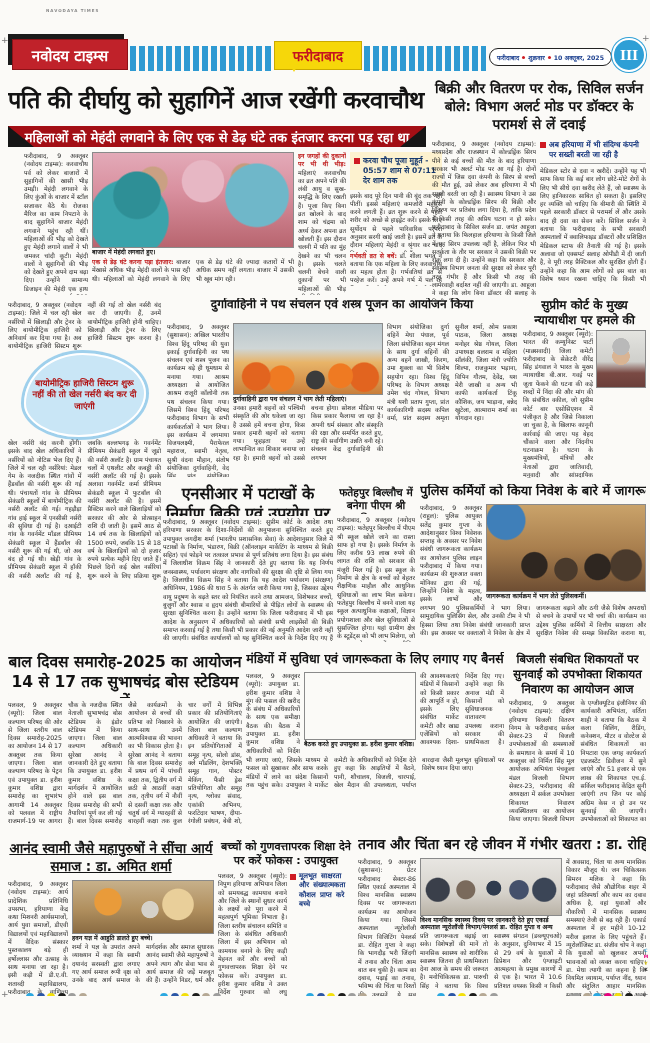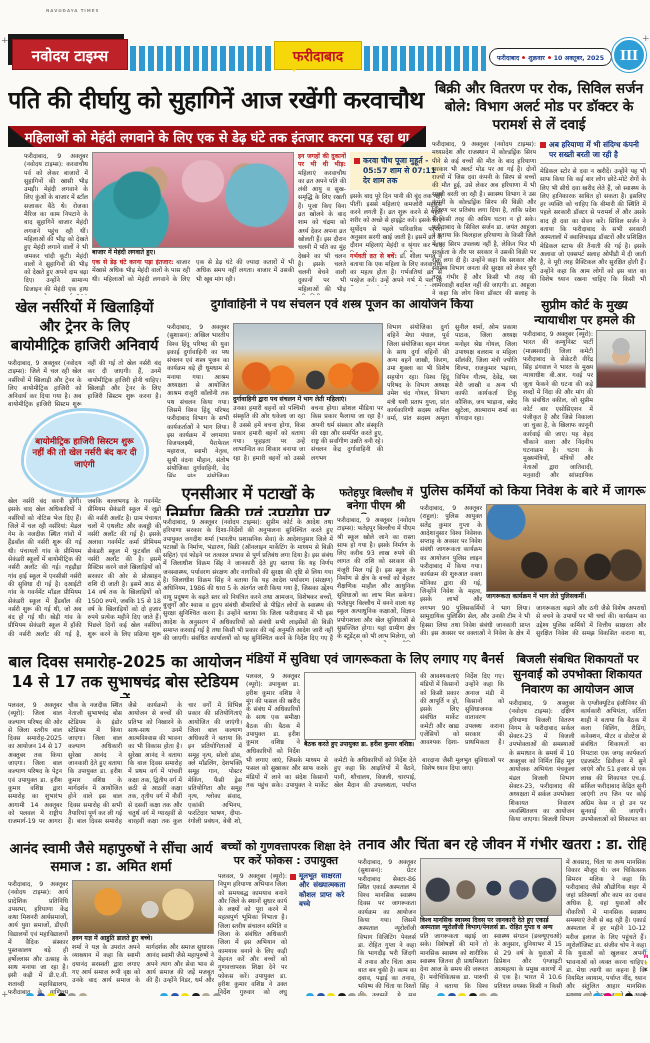--- a/index.html
+++ b/index.html
@@ -168,21 +168,20 @@
           <span class="sq"></span>
           <span>अब हरियाणा में भी संदिग्ध कंपनी पर सख्ती बरती जा रही है</span>
         </div>
         <div class="rule"></div>
         <div class="bt" style="height:116px;">मेडिकल स्टोर से दवा न खरीदें। उन्होंने यह भी साफ किया कि कई बार लोग छोटे-मोटे रोगों के लिए भी सीधे दवा खरीद लेते हैं, जो स्वास्थ्य के लिए हानिकारक साबित हो सकता है। इसलिए हर व्यक्ति को चाहिए कि बीमारी की स्थिति में पहले सरकारी डॉक्टर से परामर्श लें और उसके बाद ही दवा का सेवन करें। सिविल सर्जन ने बताया कि फरीदाबाद के सभी सरकारी अस्पतालों में क्वालिफाइड डॉक्टरों और प्रशिक्षित मेडिकल स्टाफ की तैनाती की गई है। इसके अलावा जो एक्सपर्ट सलाह ओपीडी में दी जाती है, वे पूरी तरह प्रैक्टिकल और सुरक्षित होती हैं। उन्होंने कहा कि आम लोगों को इस बात का विशेष ध्यान रखना चाहिए कि किसी भी अनजान व अन-प्रैक्टिस्ड कंपनी की दवा का सेवन न करें।</div>
       </div>
     </div>
   </div>
 
   <div class="abs" style="left:8px;top:298px;width:153px;height:347px;">
-    <div class="hl" style="font-size:14.5px;height:58px;line-height:1.3;">खेल नर्सरियों में खिलाड़ियों और ट्रेनर के लिए बायोमीट्रिक हाजिरी अनिवार्य</div>
     <div class="bt cols2" style="height:50px;margin-top:3px;">फरीदाबाद, 9 अक्तूबर (नवोदय टाइम्स): जिले में चल रही खेल नर्सरियों में खिलाड़ी और ट्रेनर के लिए बायोमीट्रिक हाजिरी को अनिवार्य कर दिया गया है। अब बायोमीट्रिक हाजिरी सिस्टम शुरू नहीं की गई तो खेल नर्सरी बंद कर दी जाएगी। हैं, उनमें बायोमीट्रिक हाजिरी होनी चाहिए। खिलाड़ी और ट्रेनर के लिए हाजिरी सिस्टम शुरू करना है। अगर यह सिस्टम शुरू नहीं किया गया तो</div>
     <div class="blob">बायोमीट्रिक हाजिरी सिस्टम शुरू नहीं की तो खेल नर्सरी बंद कर दी जाएंगी</div>
     <div class="bt cols2" style="height:146px;margin-top:2px;">खेल नर्सरी बंद करनी होंगी। इसके बाद खेल अधिकारियों ने नर्सरियों को नोटिस भेज दिए हैं। जिले में चल रही नर्सरियां: मेडल गेम के नजदीक स्थित गांवों में हैंडबॉल की नर्सरी शुरू की गई थी। पंचायतों गांव के प्रीमियम सेकंडरी स्कूलों में बायोमीट्रिक की नर्सरी अलॉट की गई। गहड़ौड़ा गांव हाई स्कूल में एनसीसी नर्सरी की सुविधा दी गई है। दआईटी गांव के गवर्नमेंट मॉडल प्रीमियम सेकंडरी स्कूल में हैंडबॉल की नर्सरी शुरू की गई थी, जो अब बंद हो गई थी। खेड़ी गांव के प्रीमियम सेकंडरी स्कूल में हॉकी की नर्सरी अलॉट की गई है, जबकि बल्लभगढ़ के गवर्नमेंट प्रीमियम सेकंडरी स्कूल में जूडो की नर्सरी अलॉट है। ग्राम पंचायत चलों में एथलीट और कबड्डी की नर्सरी अलॉट की गई है। इसके अलावा गवर्नमेंट कर्मा प्रीमियम सेकंडरी स्कूल में फुटबॉल की नर्सरी अलॉट की है। इसमें प्रैक्टिस करने वाले खिलाड़ियों को सरकार की ओर से प्रोत्साहन राशि दी जाती है। इसमें आठ से 14 वर्ष तक के खिलाड़ियों को 1500 रुपये, जबकि 15 से 18 वर्ष के खिलाड़ियों को दो हजार रुपये प्रत्येक महीने दिए जाते हैं। पिछले दिनों कई खेल नर्सरियां शुरू करने के लिए प्रक्रिया शुरू की गई थी। ये नर्सरियां सरकारी व प्राइवेट स्कूलों में अलॉट की जानी हैं। खेल विभाग केंद्रशासित, सरकारी स्कूलों में से नर्सरियां अलॉट कर दी हैं, जबकि प्राइवेट स्कूलों में अलॉट नहीं की गई हैं। जिले में फिलहाल आठ स्कूलों में नर्सरियां चल रही हैं और एक स्कूल में ट्रेनर न होने के कारण बंद हैं। नर्सरियों के सिस्टम को सुचारू करने के लिए खेल महानिदेशक ने महत्वपूर्ण निर्णय लिया है। खेल महानिदेशक हरियाणा ने कहा है कि जिन-जिन जिलों में नर्सरियां चलाई जा रही हैं वहां जिला खेल अधिकारी ने बताया कि खिलाड़ी और ट्रेनर को बायोमीट्रिक हाजिरी लगानी जरूरी है। अभी आठ सिस्टम दर्ज यह सिस्टम लागू है। अगर बायोमीट्रिक हाजिरी सिस्टम शुरू नहीं हुई तो नर्सरी बंद करने के आदेश दिए गए हैं।</div>
   </div>
 
   <div class="abs" style="left:167px;top:298px;width:350px;height:182px;">
     <div class="hl" style="font-size:12px;height:22px;white-space:nowrap;">दुर्गावाहिनी ने पथ संचलन एवं शस्त्र पूजन का आयोजन किया</div>
     <div class="flexrow" style="margin-top:3px;">
       <div class="bt" style="width:62px;height:154px;">फरीदाबाद, 9 अक्तूबर (सुशासन): अखिल भारतीय विश्व हिंदू परिषद की युवा इकाई दुर्गावाहिनी का पथ संचलन एवं शस्त्र पूजन का कार्यक्रम बड़े ही धूमधाम से मनाया गया। आश्रम अध्यक्षता से आयोजित आश्रम राजूरी कॉलोनी तक पथ संचलन किया गया। जिसमें विश्व हिंदू परिषद फरीदाबाद विभाग के सभी कार्यकर्ताओं ने भाग लिया। इस कार्यक्रम में जगमाया विजयलक्ष्मी, पैराफेरल महाराज, स्वामी नेतृत्व, सुश्री वंदना मौहान, संतोष संयोजिका दुर्गावाहिनी, वेद सिंह प्रांत संयोजिका दुर्गावाहिनी, सोम समाज प्रांत महासंयोजिका दुर्गावाहिनी एवं हमारे विशिष्ट अतिथियों ने आज पूजन में शामिल होकर जनसमा दिया।</div>
       <div style="width:150px;">
@@ -241,21 +240,21 @@
     </div>
     <div class="bt cols3" style="height:76px;margin-top:2px;">भी लगाए जाएं, जिसके माध्यम से फसल को सुखाकर और साफ करके मंडियों में लाने का संदेश किसानों तक पहुंच सके। उपायुक्त ने मार्केट कमेटी के अधिकारियों को निर्देश देते हुए कहा कि आढ़तियों में बैठने, पानी, शौचालय, बिजली, चारपाई, खेल मैदान की उपलब्धता, पर्याप्त बारदाना जैसी मूलभूत सुविधाओं पर विशेष ध्यान दिया जाए।</div>
   </div>
 
   <div class="abs" style="left:509px;top:652px;width:137px;height:183px;">
     <div class="hl" style="font-size:11.5px;height:44px;line-height:1.3;">बिजली संबधित शिकायतों पर सुनवाई को उपभोक्ता शिकायत निवारण का आयोजन आज</div>
     <div class="bt cols2" style="height:132px;margin-top:3px;">फरीदाबाद, 9 अक्तूबर (नवोदय टाइम्स): दक्षिण हरियाणा बिजली वितरण निगम के फरीदाबाद सर्कल सेक्टर-23 में बिजली उपभोक्ताओं की समस्याओं के समाधान के समर्थ में 10 अक्तूबर को निर्मित सिंह मूल आयोजक अभियंता पंचकूला मंडल बिजली विभाग सेक्टर-23, फरीदाबाद की अध्यक्षता में सर्कल उपभोक्ता शिकायत निवारण व्यवस्थितलय का आयोजन किया जाएगा। बिजली विभाग के एग्जीक्यूटिव इंजीनियर की कार्यकारी अभियंता, वर्तिता शाही ने बताया कि बैठक में कला बिलिंग, रीडिंग, कनेक्शन, मीटर व वोल्टेज से संबंधित शिकायतों का निपटारा एक जगह कार्यकर्ता एडजस्टेंट डिवीजन में सुने जाएंगे और 51 हजार से एक लाख की शिकायत एच.ई. सर्किल फरीदाबाद केंद्रित सुनी जाएंगी तय जिन पर कोई अग्रिम केस न हो उन पर सुनवाई की जाएगी। उपभोक्ताओं को शिकायत का विवरण निवास संबंधित फॉर्म के साथ देना होगा, ताकि उनकी समस्याओं का समाधान जल्द से जल्द किया जा सके।</div>
   </div>
 
   <div class="abs" style="left:8px;top:840px;width:206px;height:158px;">
-    <div class="hl" style="font-size:13.5px;height:38px;line-height:1.3;">आनंद स्वामी जैसे महापुरुषों ने सींचा आर्य समाज : डा. अमित शर्मा</div>
+    <div class="hl" style="font-size:13.5px;height:38px;line-height:1.3;text-decoration:underline;">आनंद स्वामी जैसे महापुरुषों ने सींचा आर्य समाज : डा. अमित शर्मा</div>
     <div class="flexrow" style="margin-top:2px;">
       <div class="bt" style="width:60px;height:114px;">फरीदाबाद, 9 अक्तूबर (नवोदय टाइम्स): आर्य प्रादेशिक प्रतिनिधि उपसभा, हरियाणा केंद्र कथा मिशनरी आर्यसमाजों, आर्य युवा समाजों, डीएवी विद्यालयों एवं महाविद्यालयों में वैदिक संस्कार पुस्तकालय बड़े ही हर्षोल्लास और उत्साह के साथ मनाया जा रहा है। इसी कड़ी में डी.ए.वी. शताब्दी महाविद्यालय, फरीदाबाद के वाणिज्य विभाग द्वारा यज्ञ का आयोजन किया गया। इस यज्ञ में विभाग के सभी प्राध्यापकों के साथ-साथ विद्यार्थियों ने भी बढ़-चढ़कर भाग लिया। पश्चात तथा इस कार्यक्रम के संयोजक डा. अमित</div>
       <div style="flex:1;">
         <div class="photo ph-arya" style="width:100%;height:54px;"></div>
         <div class="cap" style="height:9px;">हवन यज्ञ में आहुति डालते हुए बच्चे।</div>
         <div class="bt cols2" style="height:49px;">शर्मा ने यज्ञ के उपरांत अपने व्याख्यान में कहा कि स्वामी दयानंद सरस्वती द्वारा लगाए गए आर्य समाज रूपी वृक्ष को उनके बाद आर्य समाज के मार्गदर्शक और समाज सुधारक आनंद स्वामी जैसे महापुरुषों ने अपने त्याग और सेवा भाव से आर्य समाज की जड़ें मजबूत की हैं। उन्होंने निडर, धर्म और सामाजिक उत्थान के क्षेत्र में अतिरीत्व पोषक विषय, जिससे समाज में नैतिक मूल्यों और आध्यात्मिक चेतना का उजास हुआ। उनके कार्यक्रम में सामाजिक सुधार की दिशा में भी उल्लेखनीय कदम उठाए। यहां सुनीता सुनेजा, रवि नागर, मोनिका आहूजा, वर्षा शर्मा, हार्दिक मल्होत्रा, अनूप आदि प्राध्यापक उपस्थित रहे।</div>
       </div>
     </div>
   </div>
 

